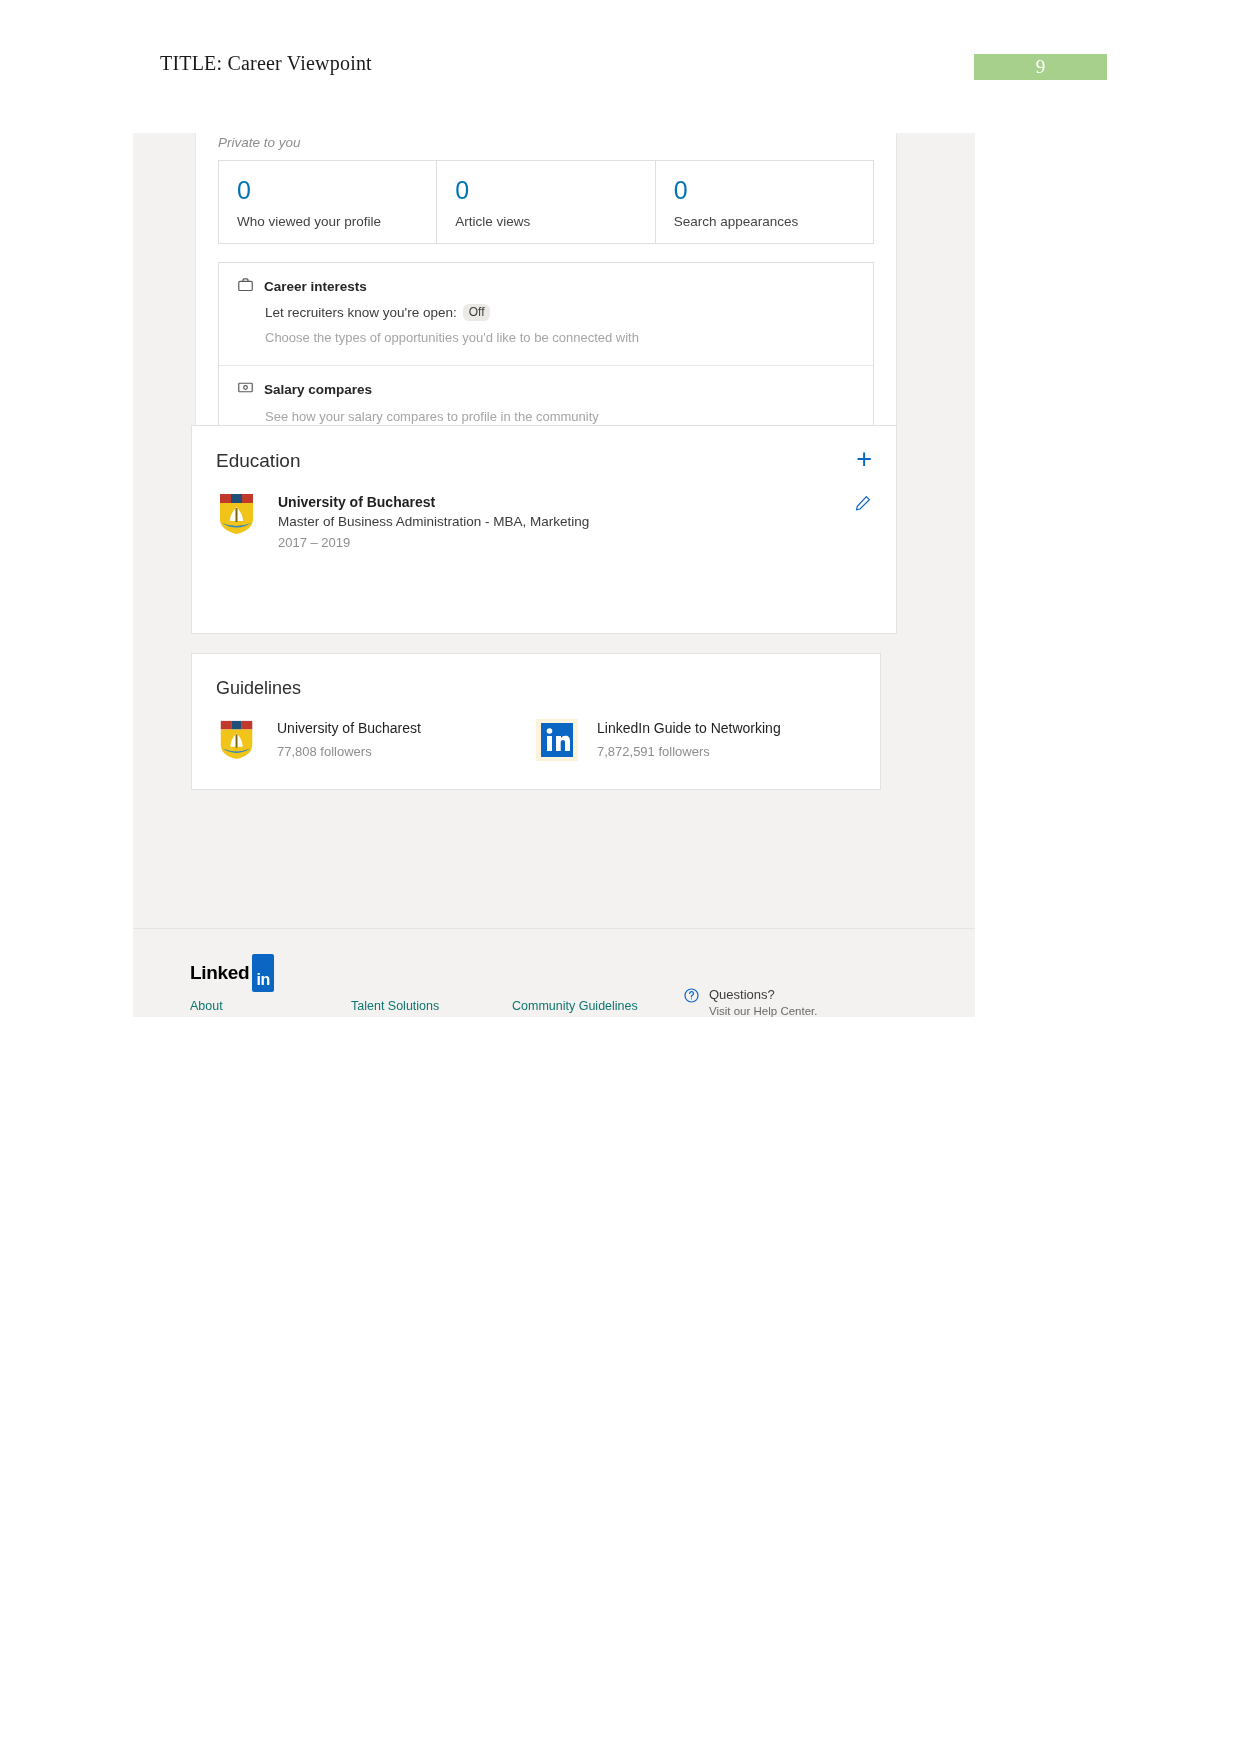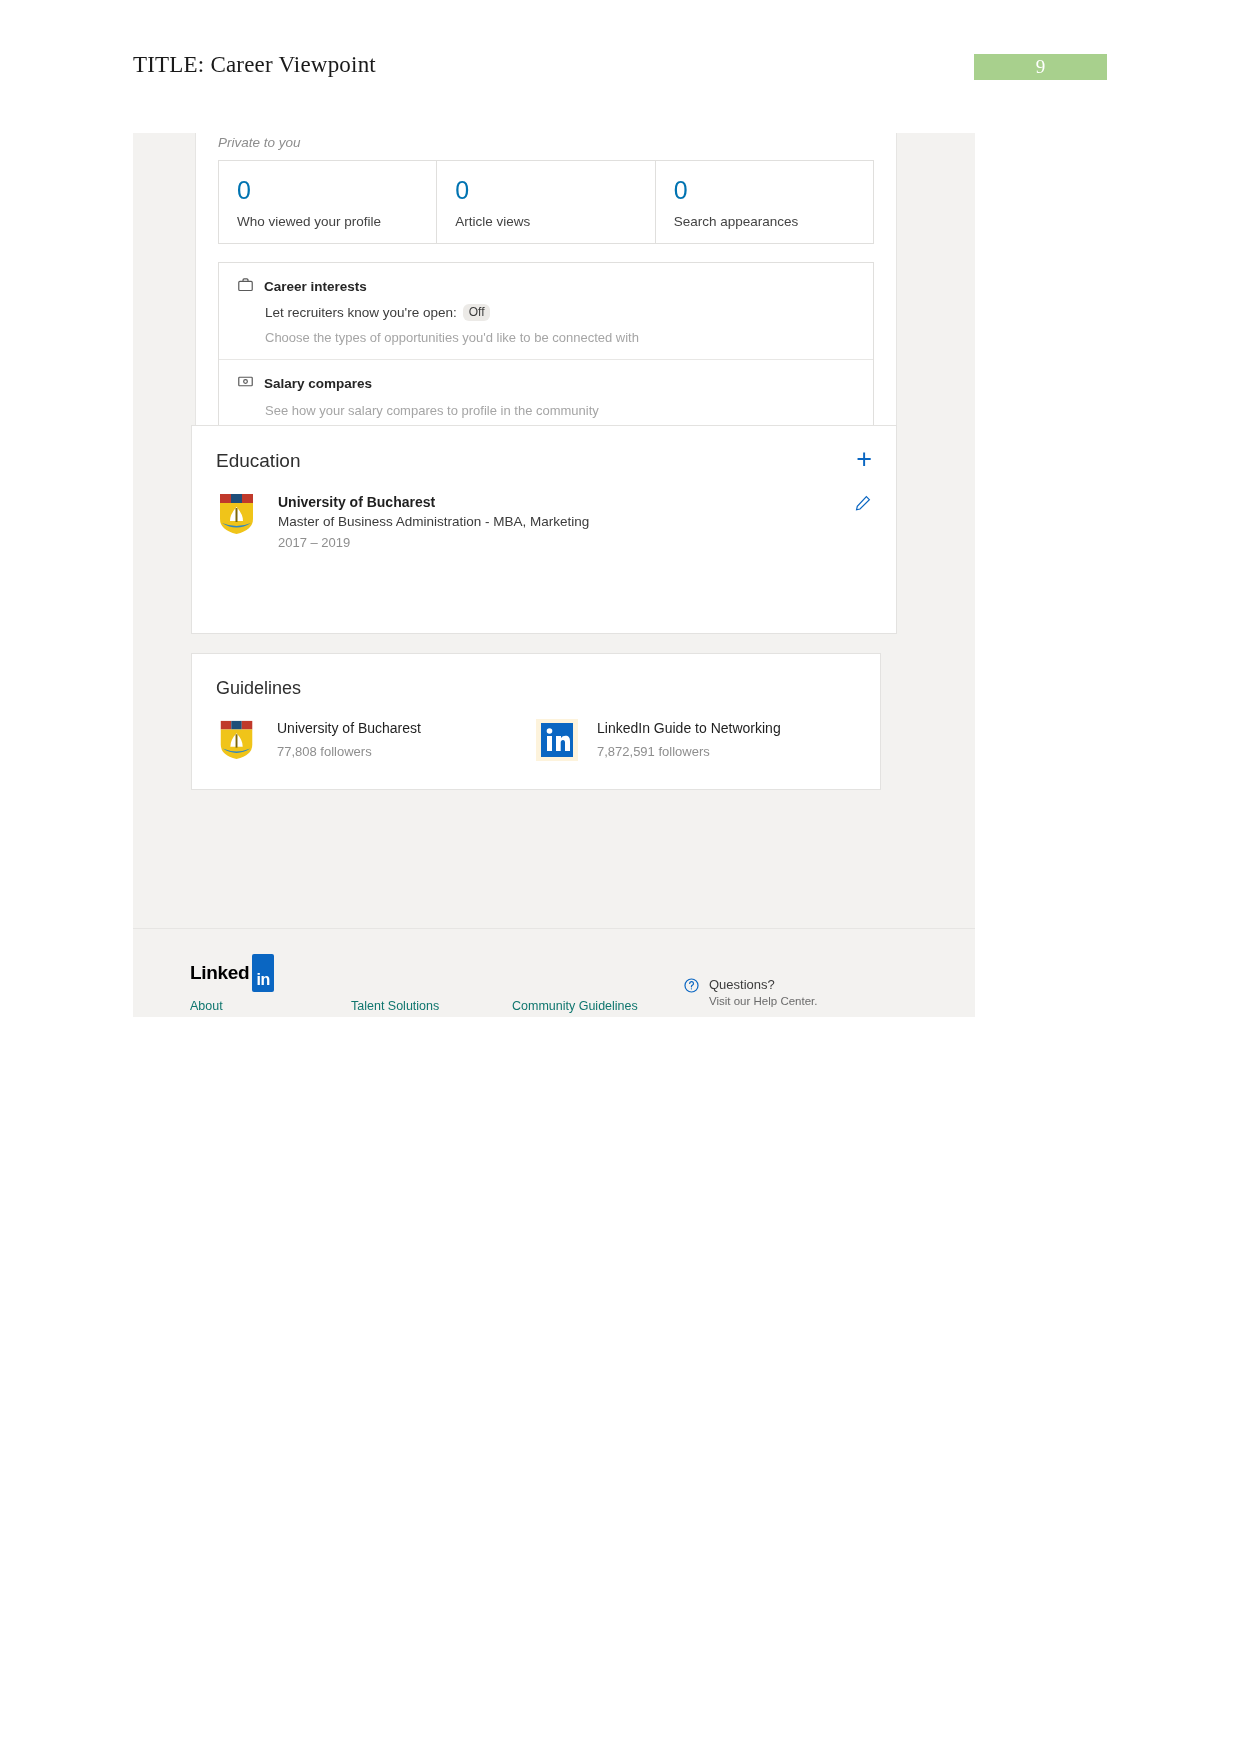--- a/index.html
+++ b/index.html
@@ -11,24 +11,24 @@
     width: 1241px;
     height: 1754px;
     position: relative;
     font-family: "Liberation Sans", sans-serif;
     overflow: hidden;
   }
 
   
   .doc-title {
     position: absolute;
-    left: 133px;
+    left: 160px;
     top: 52px;
     font-family: "Liberation Serif", serif;
-    font-size: 23px;
+    font-size: 20px;
     color: #1a1a1a;
     letter-spacing: 0.2px;
     white-space: nowrap;
   }
   .page-badge {
     position: absolute;
     left: 974px;
     top: 54px;
     width: 133px;
     height: 26px;
@@ -107,21 +107,21 @@
     font-size: 13.5px;
     color: #434343;
     margin-top: 9px;
   }
 
   .ci-box {
     margin: 18px 22px 16px 22px;
     border: 1px solid #e0dfdd;
   }
   .ci-row {
-    padding: 13px 18px 14px 18px;
+    padding: 13px 18px 20px 18px;
   }
   .ci-row + .ci-row {
     border-top: 1px solid #e8e7e5;
   }
   .ci-head {
     display: flex;
     align-items: center;
     gap: 10px;
   }
   .ci-title {
@@ -321,21 +321,21 @@
     margin-bottom: 12px;
     cursor: pointer;
     display: flex;
     align-items: center;
     gap: 5px;
     margin-top: 8px;
   }
   .help-col {
     position: absolute;
     left: 550px;
-    top: 48px;
+    top: 58px;
     width: 280px;
   }
   .help-row {
     display: flex;
     align-items: flex-start;
     gap: 9px;
     margin-bottom: 20px;
   }
   .help-title {
     font-size: 13px;

